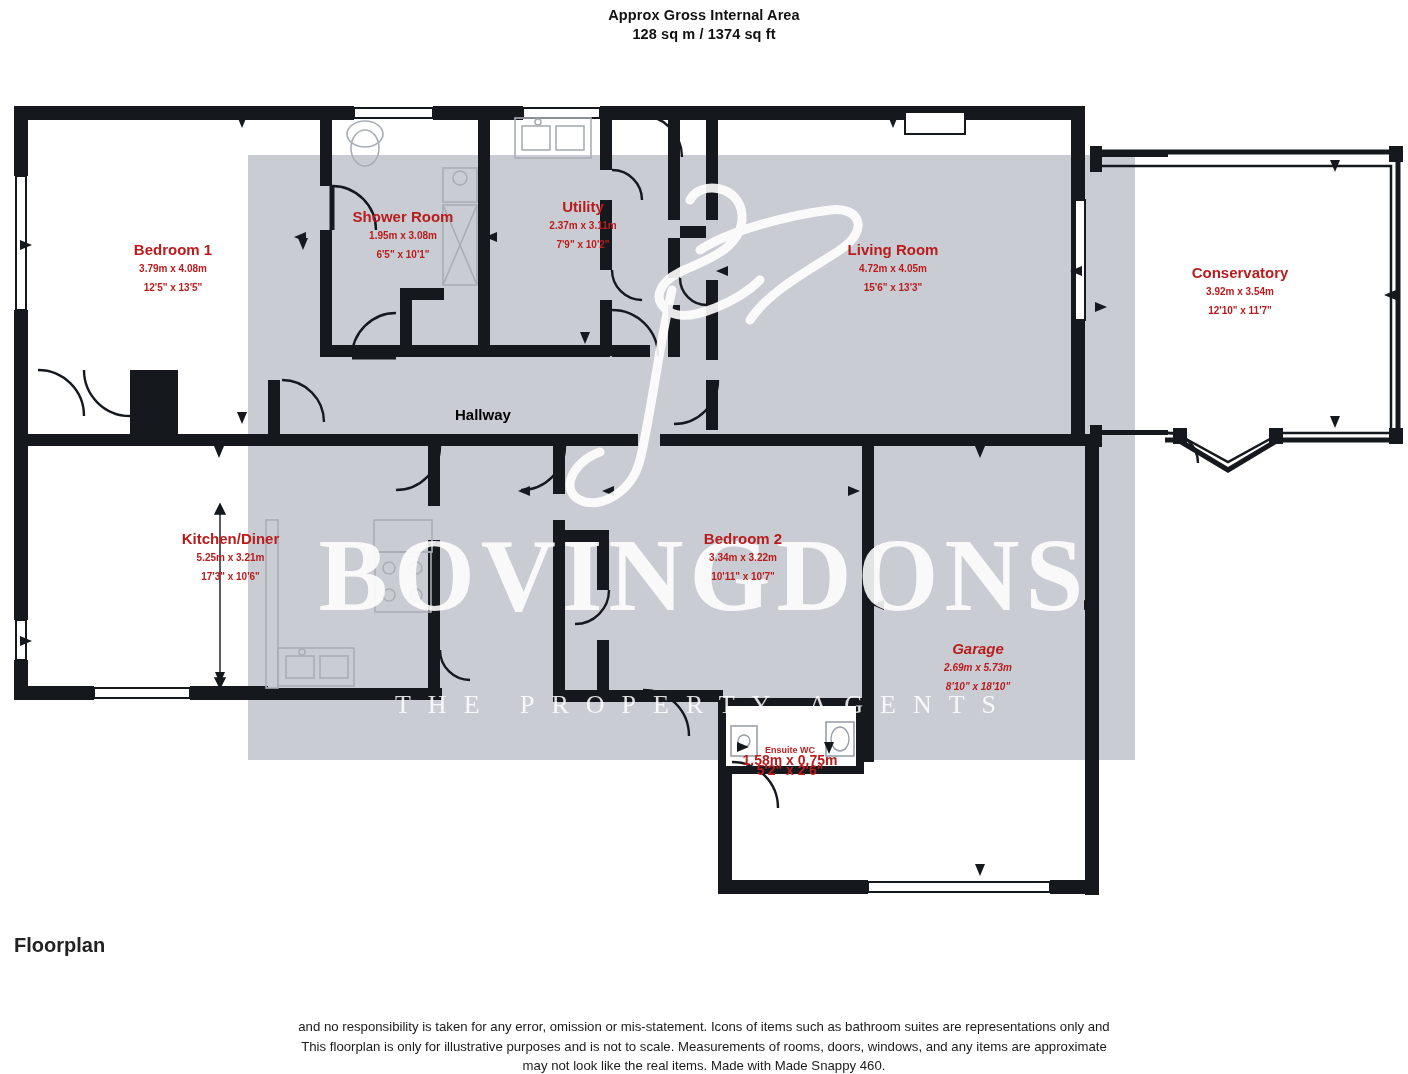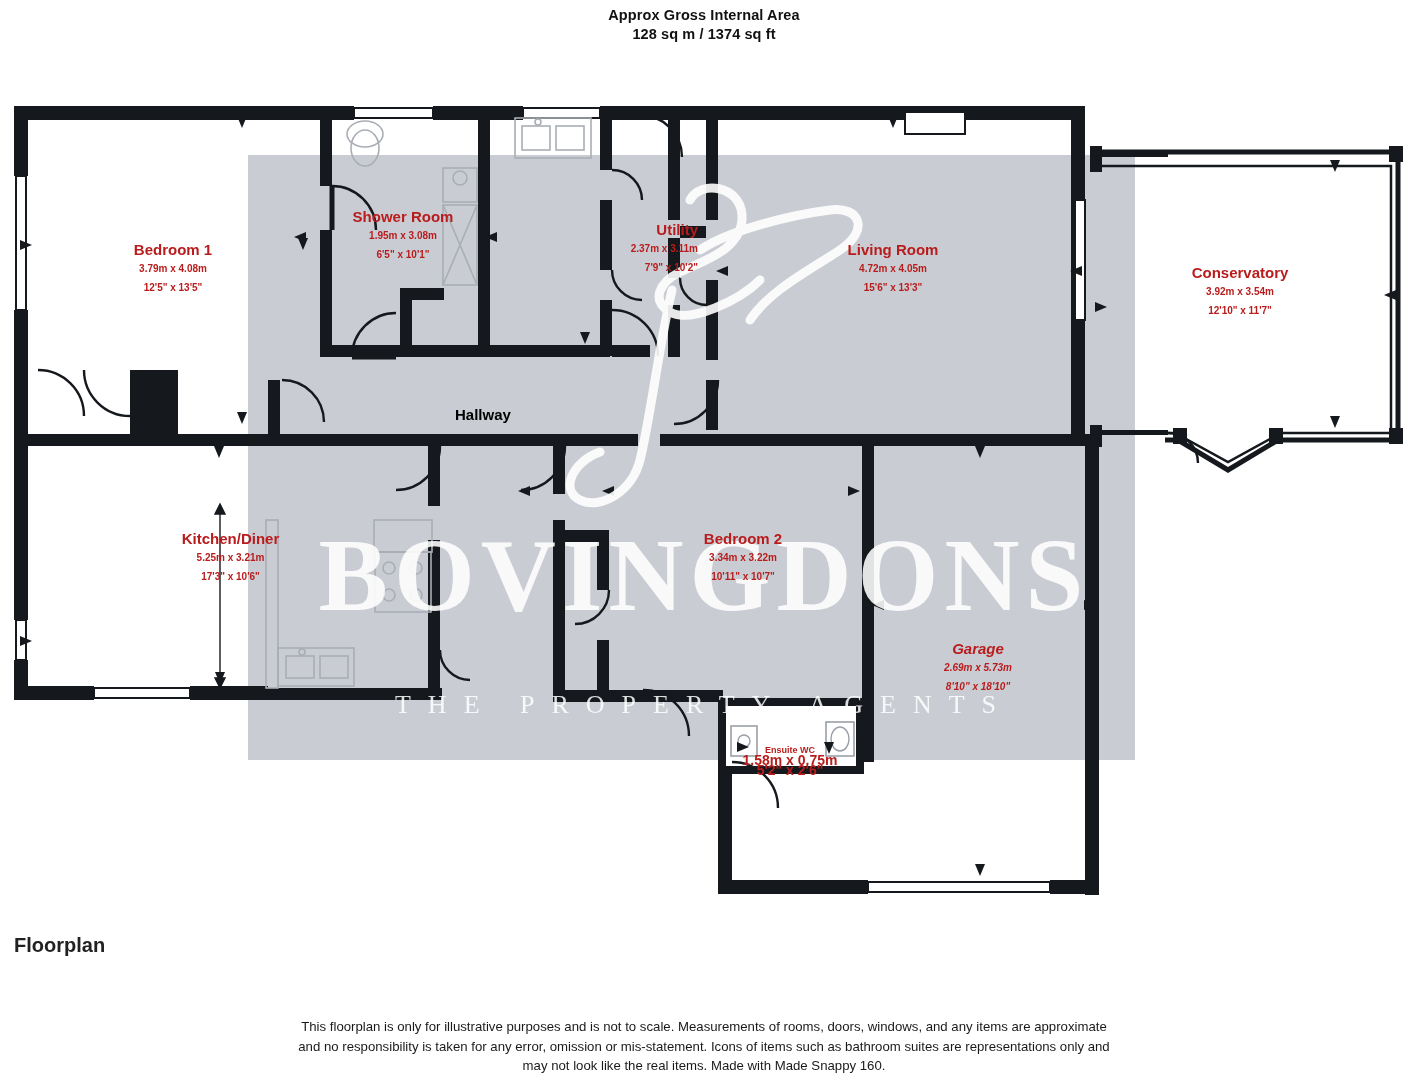--- a/index.html
+++ b/index.html
@@ -339,21 +339,21 @@
   <div class="dm">3.79m x 4.08m</div>
   <div class="dm">12'5" x 13'5"</div>
 </div>
 
 <div class="room" style="left:288px; top:207px; width:230px;">
   <div class="nm">Shower Room</div>
   <div class="dm">1.95m x 3.08m</div>
   <div class="dm">6'5" x 10'1"</div>
 </div>
 
-<div class="room" style="left:468px; top:220px; width:230px;text-align:right;">
+<div class="room" style="left:468px; top:197px; width:230px;">
   <div class="nm">Utility</div>
   <div class="dm">2.37m x 3.11m</div>
   <div class="dm">7'9" x 10'2"</div>
 </div>
 
 <div class="room" style="left:778px; top:240px; width:230px;">
   <div class="nm">Living Room</div>
   <div class="dm">4.72m x 4.05m</div>
   <div class="dm">15'6" x 13'3"</div>
 </div>
@@ -386,16 +386,16 @@
   <div class="nm">Ensuite WC</div>
   <div class="dm">1.58m x 0.75m</div>
   <div class="dm">5'2" x 2'6"</div>
 </div>
 
 <div class="hallway" style="left:455px; top:406px;">Hallway</div>
 
 <div class="floorplan-label">Floorplan</div>
 
 <div class="disclaimer">
+  <div>and no responsibility is taken for any error, omission or mis-statement. Icons of items such as bathroom suites are representations only and</div>
   <div>This floorplan is only for illustrative purposes and is not to scale. Measurements of rooms, doors, windows, and any items are approximate</div>
-  <div>and no responsibility is taken for any error, omission or mis-statement. Icons of items such as bathroom suites are representations only and</div>
-  <div>may not look like the real items. Made with Made Snappy 160.</div>
+  <div>may not look like the real items. Made with Made Snappy 460.</div>
 </div>
 
 </body></html>

